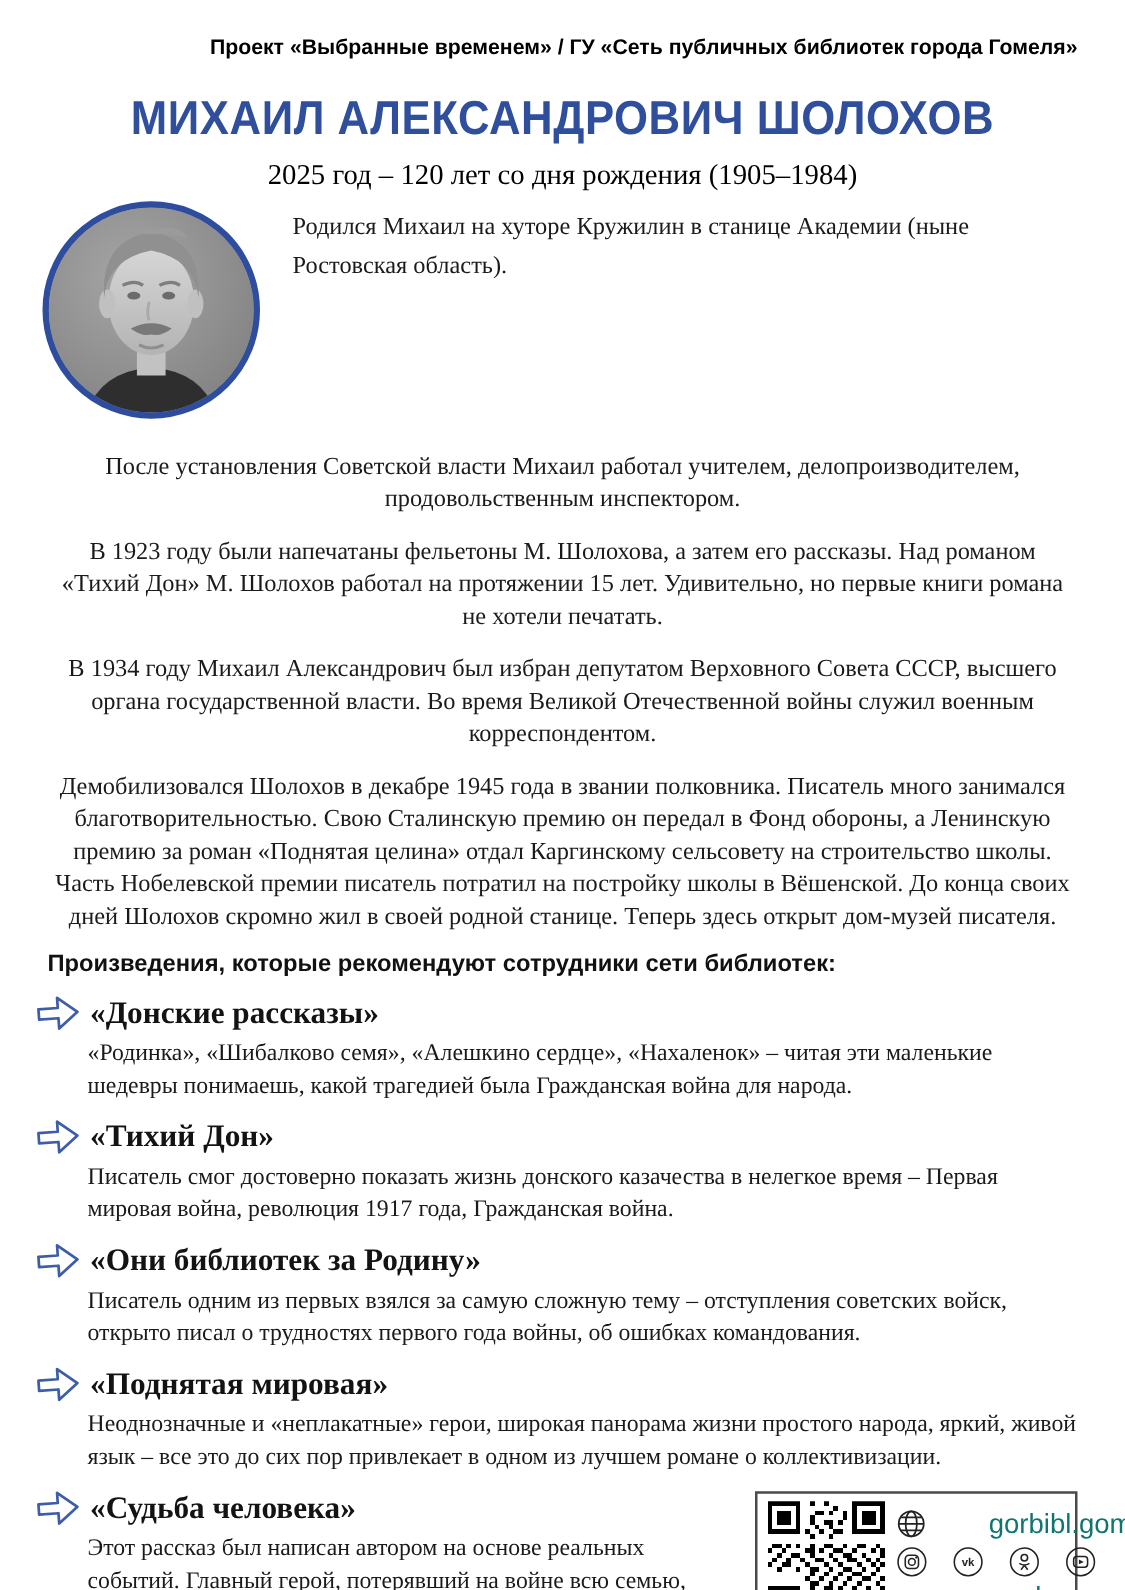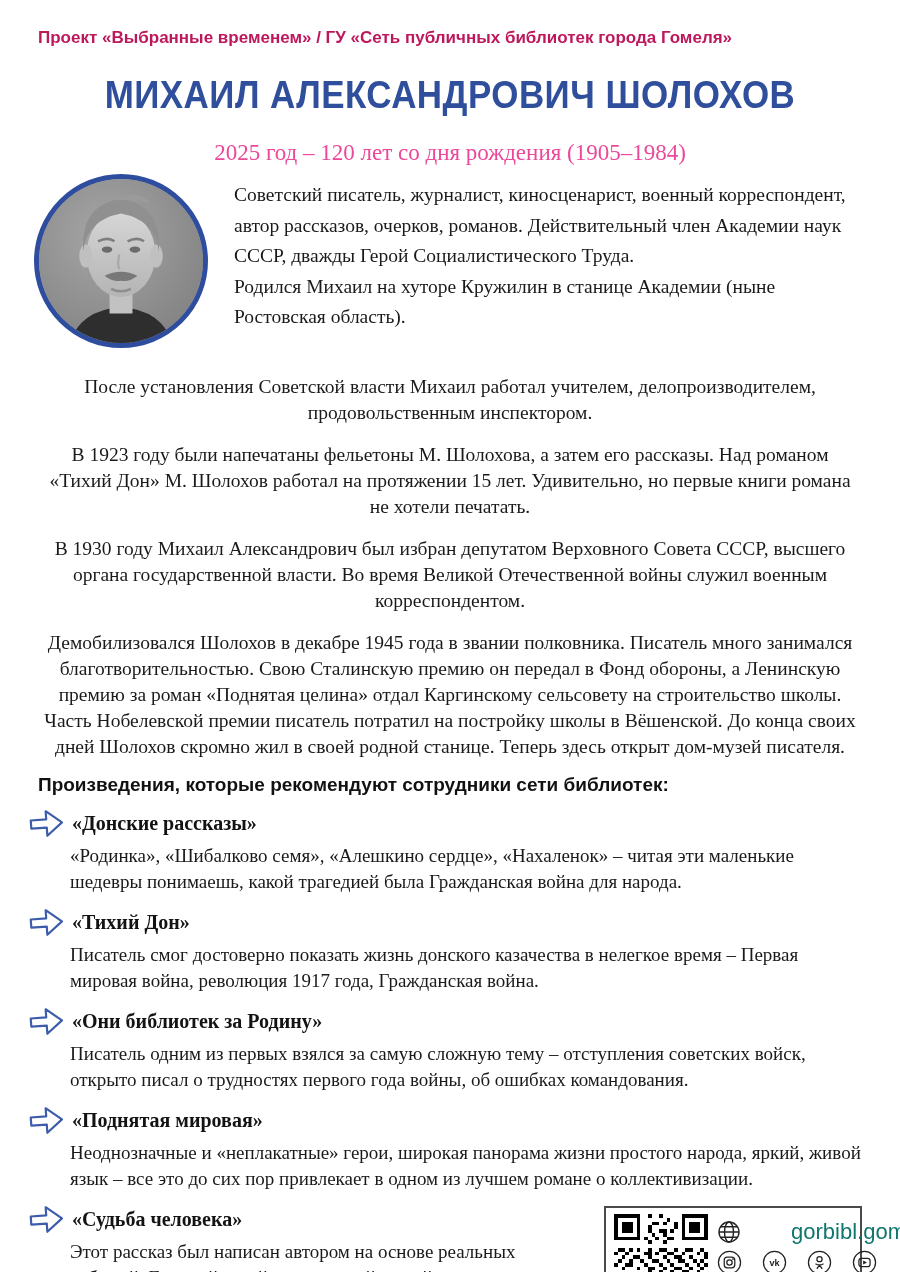--- a/index.html
+++ b/index.html
@@ -7,46 +7,46 @@
   body {
     width: 900px; height: 1272px;
     font-family: "Liberation Serif", serif;
     color: #1a1a1a;
     overflow: hidden;
     position: relative;
   }
   .page { padding: 20px 38px 0 38px; }
 
   .project-header {
-    text-align: left;
+    text-align: right;
     font-family: "Liberation Sans", sans-serif;
     font-weight: bold;
     font-size: 17px;
-    color: #be185d;
+    color: #000000;
     margin-top: 8px;
   }
 
   .main-title {
     text-align: center;
     font-family: "Liberation Sans", sans-serif;
     font-weight: bold;
     font-size: 38px;
     letter-spacing: 0.5px;
     color: #2f4f9d;
     margin-top: 26px;
     transform: scaleX(0.92);
     transform-origin: center;
     white-space: nowrap;
   }
 
   .subtitle {
     text-align: center;
     font-size: 23px;
-    margin-top: 23px;
-    color: #ec4899;
+    margin-top: 10px;
+    color: #000000;
   }
 
   .bio { margin-top: 8px; min-height: 190px; }
   .portrait {
     float: left;
     width: 174px; height: 174px;
     border-radius: 50%;
     border: 5px solid #2e4d9e;
     box-shadow: inset 0 0 0 3px #8ba0cf;
     overflow: hidden;
@@ -77,21 +77,21 @@
 
   .work { margin-top: 12px; }
   .work-head { display: flex; align-items: center; }
   .arrow-icon {
     width: 37px; height: 31px;
     margin-left: -10px;
     flex: 0 0 auto;
     transform: rotate(-4deg);
   }
   .work-title {
-    font-size: 20px;
+    font-size: 25px;
     font-weight: bold;
     margin-left: 7px;
     color: #131313;
   }
   .work-desc {
     font-size: 19px;
     line-height: 26px;
     margin: 4px 0 0 32px;
   }
 
@@ -154,28 +154,27 @@
         <path d="M36 38 q6 -3 10 0" stroke="#7e7e7e" stroke-width="1.6" fill="none"></path>
         <path d="M54 38 q6 -3 10 0" stroke="#7e7e7e" stroke-width="1.6" fill="none"></path>
         <ellipse cx="41.5" cy="43" rx="3.2" ry="1.9" fill="#6b6b6b"></ellipse>
         <ellipse cx="58.5" cy="43" rx="3.2" ry="1.9" fill="#6b6b6b"></ellipse>
         <path d="M49 46 q-1.5 6 0 9" stroke="#a9a9a9" stroke-width="1.4" fill="none"></path>
         <path d="M40 59 Q50 54 60 59 Q55 63 50 62 Q45 63 40 59 Z" fill="#787878"></path>
         <path d="M44 67 q6 3 12 0" stroke="#8e8e8e" stroke-width="1.5" fill="none"></path>
       </svg>
     </div>
     <div class="intro">
-      <p>Советский писатель, журналист, киносценарист, военный корреспондент, автор рассказов, очерков, романов. Действительный член Академии наук СССР, дважды Герой Социалистического Труда.</p>
       <p>Родился Михаил на хуторе Кружилин в станице Академии (ныне Ростовская область).</p>
     </div>
   </div>
 
   <p class="para first">После установления Советской власти Михаил работал учителем, делопроизводителем, продовольственным инспектором.</p>
   <p class="para">В 1923 году были напечатаны фельетоны М. Шолохова, а затем его рассказы. Над романом «Тихий Дон» М. Шолохов работал на протяжении 15 лет. Удивительно, но первые книги романа не хотели печатать.</p>
-  <p class="para">В 1930 году Михаил Александрович был избран депутатом Верховного Совета СССР, высшего органа государственной власти. Во время Великой Отечественной войны служил военным корреспондентом.</p>
+  <p class="para">В 1934 году Михаил Александрович был избран депутатом Верховного Совета СССР, высшего органа государственной власти. Во время Великой Отечественной войны служил военным корреспондентом.</p>
   <p class="para">Демобилизовался Шолохов в декабре 1945 года в звании полковника. Писатель много занимался благотворительностью. Свою Сталинскую премию он передал в Фонд обороны, а Ленинскую премию за роман «Поднятая целина» отдал Каргинскому сельсовету на строительство школы. Часть Нобелевской премии писатель потратил на постройку школы в Вёшенской. До конца своих дней Шолохов скромно жил в своей родной станице. Теперь здесь открыт дом-музей писателя.</p>
 
   <h2 class="works-heading">Произведения, которые рекомендуют сотрудники сети библиотек:</h2>
 
   <div class="work">
     <div class="work-head">
       <svg class="arrow-icon" viewBox="0 0 40 34">
         <path d="M3 12.5 L20 12.5 L20 3.5 L37 17 L20 30.5 L20 21.5 L3 21.5 Z" fill="#ffffff" stroke="#3d5dab" stroke-width="2.4" stroke-linejoin="round"></path>
       </svg>
       <h3 class="work-title">«Донские рассказы»</h3>

